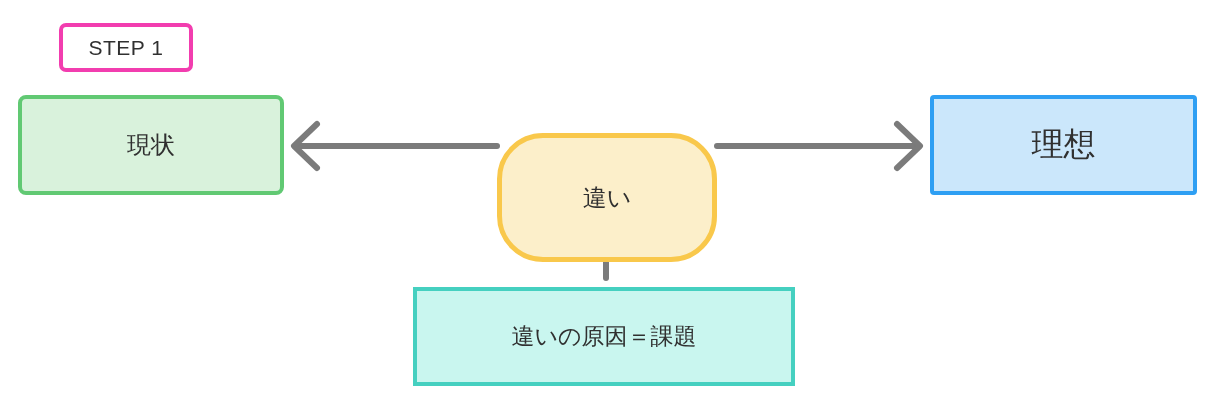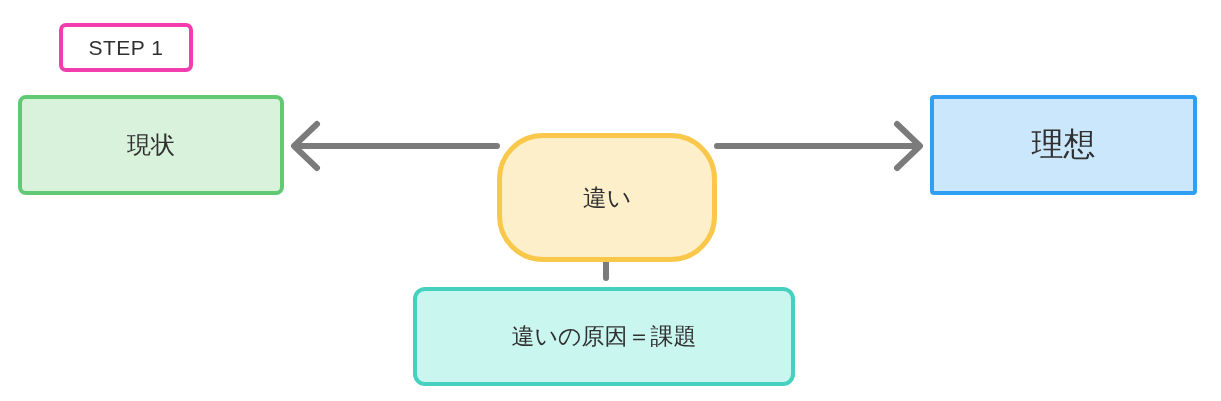--- a/index.html
+++ b/index.html
@@ -59,21 +59,21 @@
     background: var(--blue-fill);
     border: 4px solid var(--blue-border);
     border-radius: 4px;
     font-size: 32px;
   }
   .box-cause {
     left: 413px; top: 287px;
     width: 382px; height: 99px;
     background: var(--teal-fill);
     border: 4px solid var(--teal-border);
-    border-radius: 12px;
+    border-radius: 0;
     font-size: 23px;
     align-items: center;
   }
   .connectors {
     position: absolute;
     left: 0; top: 0;
     width: 1221px;
     height: 401px;
     pointer-events: none;
   }

